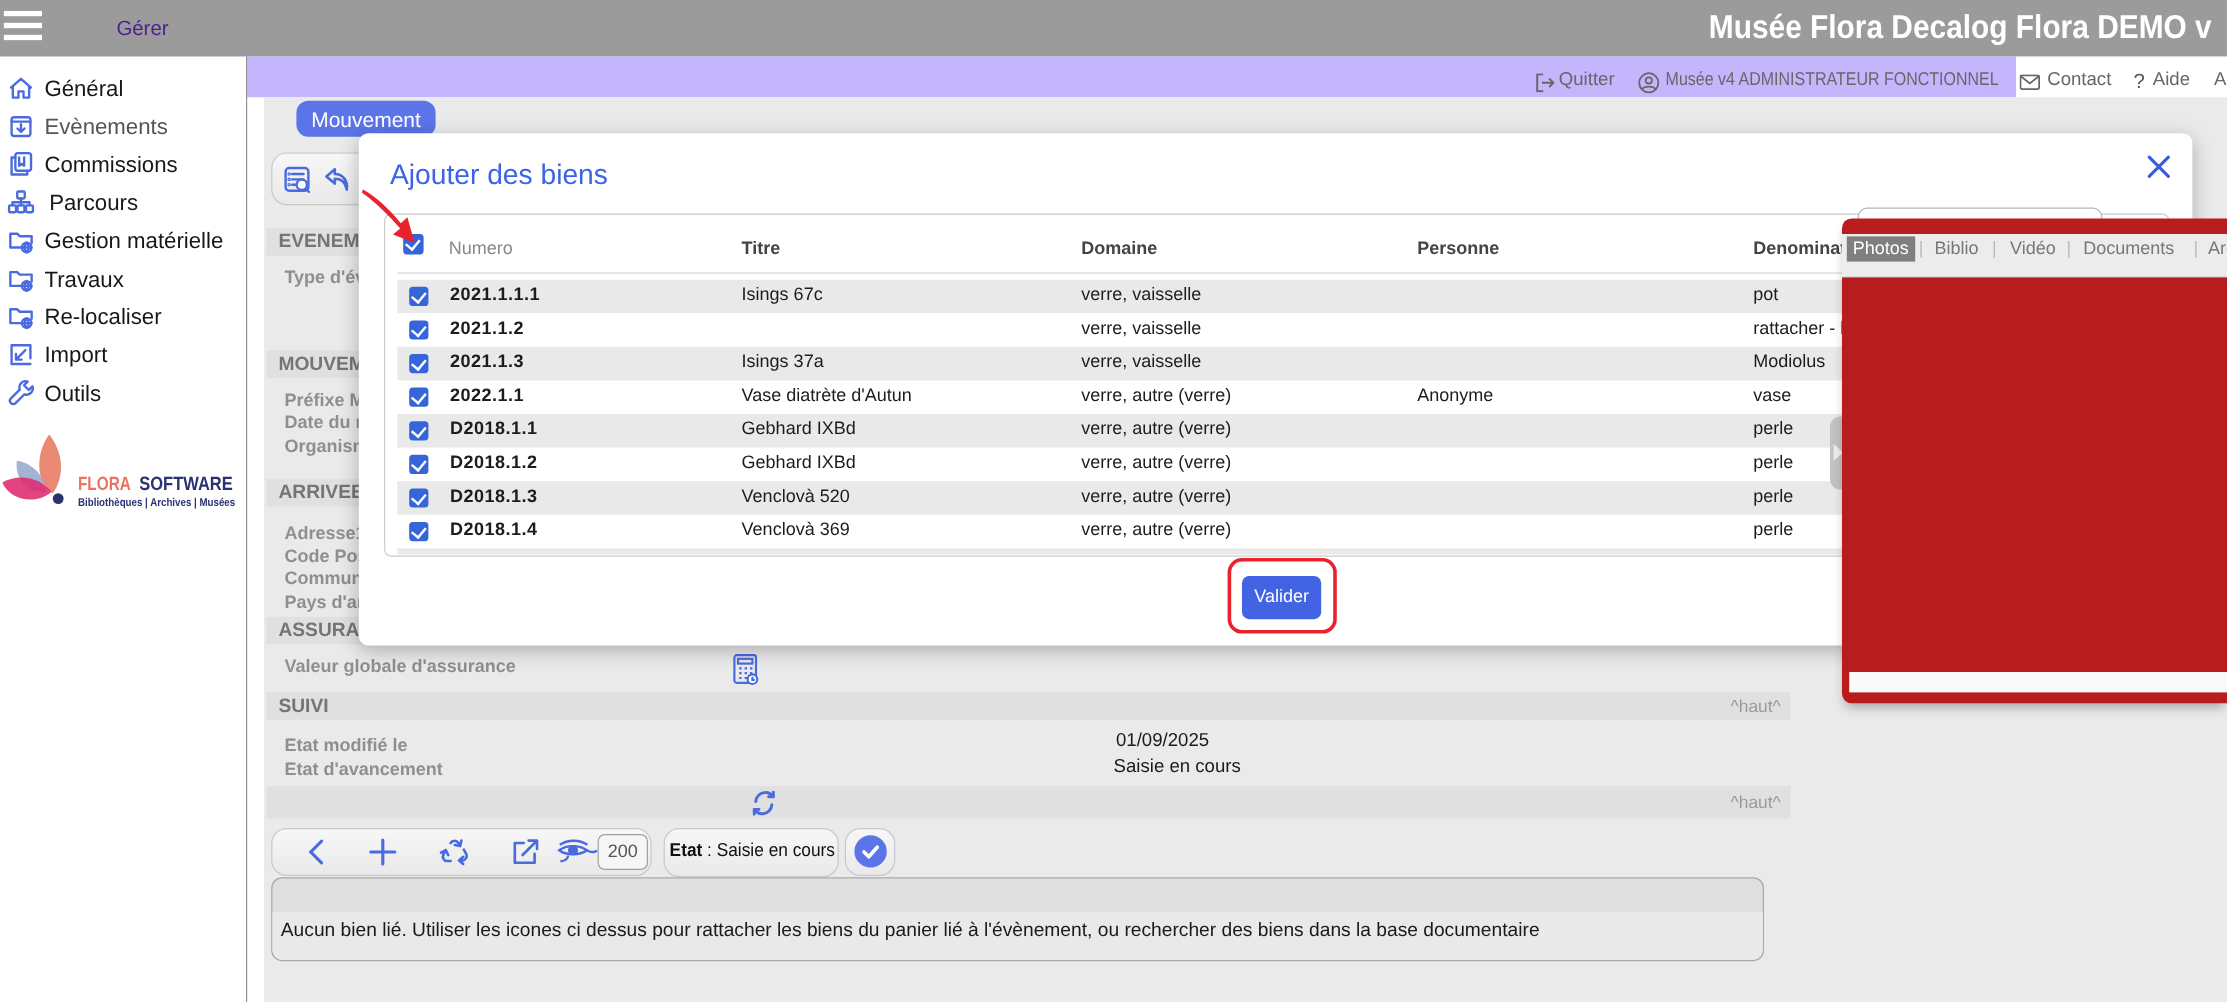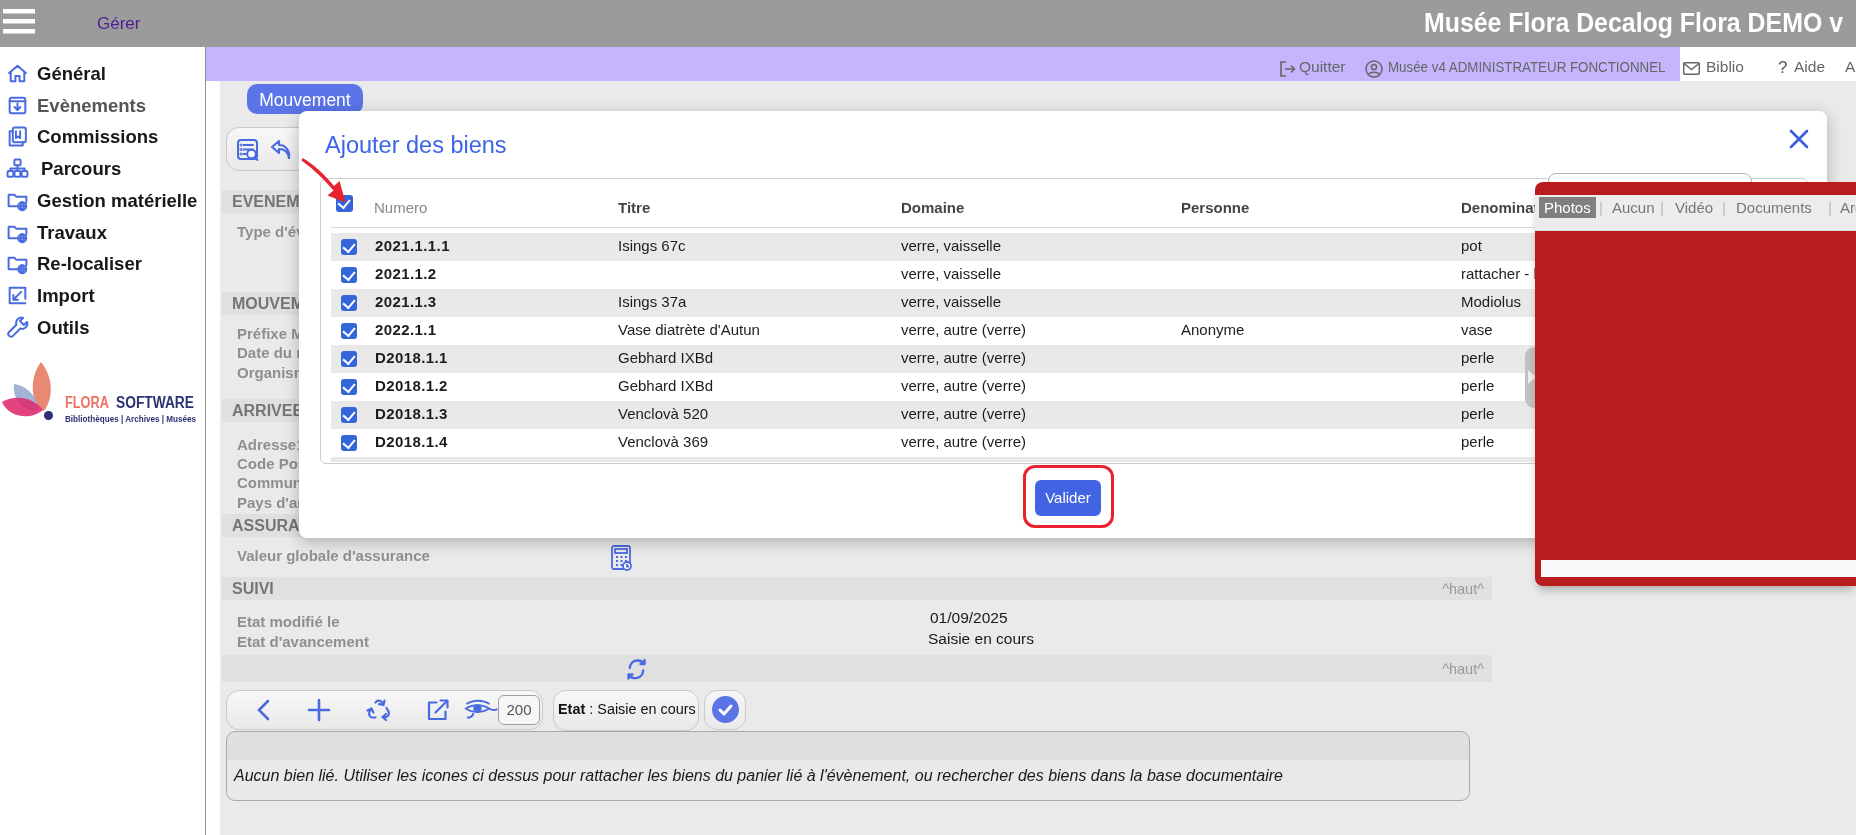--- a/index.html
+++ b/index.html
@@ -8,41 +8,41 @@
   .abs{position:absolute;}
   
   #topbar{left:0;top:0;width:1856px;height:47px;background:#9b9b9b;z-index:5;}
   #gerer{left:61px;top:14px;color:#4c1d95;font-size:17px;margin-left:36px;}
   #apptitle{left:1424px;top:7px;color:#fff;font-size:27.5px;font-weight:bold;white-space:nowrap;transform:scaleX(0.905);transform-origin:left;}
   
   #linkrow{left:0;top:47px;width:1680px;height:34px;background:#c4b5fd;}
   .toplink{position:absolute;top:11px;color:#666;font-size:15.5px;white-space:nowrap;}
   
   #sidebar{left:0;top:47px;width:205px;height:788px;background:#fff;border-right:1px solid #919191;z-index:4;}
-  .mitem{position:absolute;left:0;width:205px;height:32px;font-weight:bold;}
+  .mitem{position:absolute;left:0;width:205px;height:32px;}
   .mitem svg{position:absolute;left:6px;top:4px;}
   .mitem span{position:absolute;left:37px;top:5px;font-size:18.5px;color:#181818;white-space:nowrap;}
   
   #content{left:220px;top:81px;width:1636px;height:754px;background:#eaeaea;z-index:1;}
   .secbar{position:absolute;left:2px;width:1270px;height:23px;background:#e0e0e0;}
   .secbar b{position:absolute;left:10px;top:3px;font-size:16px;color:#757575;}
   .secbar .haut{position:absolute;right:8px;top:4px;font-size:14.5px;color:#9a9a9a;}
   .flabel{position:absolute;left:17px;font-size:15px;font-weight:bold;color:#8f8f8f;white-space:nowrap;}
   .fvalue{position:absolute;font-size:15.5px;color:#1a1a1a;white-space:nowrap;}
   
   #tabmv{left:27px;top:3px;width:116px;height:30px;background:#5b74e8;border-radius:10px;z-index:15;}
   #tabmv span{position:absolute;left:0;width:100%;text-align:center;top:6px;color:#fff;font-size:17.5px;}
   
   .toolbox{position:absolute;background:linear-gradient(#f7f7f7,#e9e9e9);border:1px solid #c9c9c9;border-radius:13px;}
   
   #btable{position:absolute;left:6px;top:650px;width:1242px;height:68px;border:1px solid #a9a9a9;border-radius:9px;background:#dfdfdf;}
   #btable .bhead{position:absolute;left:0;top:0;width:100%;height:27px;border-bottom:1px solid #9a9a9a;}
   #btable .bcol{position:absolute;top:5px;font-size:16px;font-weight:bold;color:#8a8a8a;}
   #btable .bbody{position:absolute;left:0;top:28px;width:100%;height:40px;background:#e9e9e9;border-radius:0 0 9px 9px;}
-  #btable .bmsg{position:absolute;left:7px;top:7px;font-size:16px;font-style:italic;color:#1a1a1a;white-space:nowrap;}
+  #btable .bmsg{position:absolute;left:7px;top:7px;font-size:16px;color:#1a1a1a;white-space:nowrap;}
   
   #modal{left:299px;top:111px;width:1528px;height:427px;background:#fff;border-radius:8px;
          box-shadow:0 4px 16px rgba(0,0,0,0.25);z-index:10;}
   #mtitle{position:absolute;left:26px;top:21px;font-size:23.5px;color:#3c64e6;}
   #mclose{position:absolute;left:1489px;top:17px;width:22px;height:22px;}
   #mtbox{position:absolute;left:21px;top:67px;width:1486px;height:284px;border:1px solid #ccc;border-radius:6px;}
   .mhrow{position:absolute;left:10px;top:10px;width:1464px;height:38px;border-bottom:1px solid #d8d8d8;}
   .mrows{position:absolute;left:10px;top:54px;width:1464px;height:229px;overflow:hidden;}
   .mrow{position:relative;width:100%;height:28px;}
   .mrow.g{background:#e9e9e9;}
@@ -87,21 +87,21 @@
   <svg class="abs" style="left:1365px;top:13px" width="18" height="18" viewBox="0 0 18 18" fill="none" stroke="#666" stroke-width="1.5">
     <circle cx="9" cy="9" r="8"></circle>
       <circle cx="9" cy="7" r="2.6"></circle>
       <path d="M3.5 14.5 C5 11.5 13 11.5 14.5 14.5"></path>
   </svg>
   <div class="toplink" style="left:1388px;transform:scaleX(0.86);transform-origin:left">Musée v4 ADMINISTRATEUR FONCTIONNEL</div>
   <svg class="abs" style="left:1683px;top:15px" width="17" height="13" viewBox="0 0 17 13" fill="none" stroke="#666" stroke-width="1.5">
     <rect x="0.7" y="0.7" width="15.6" height="11.6" rx="1.5"></rect>
       <path d="M1 1.5 L8.5 7.5 L16 1.5"></path>
   </svg>
-  <div class="toplink" style="left:1706px">Biblio</div>
+  <div class="toplink" style="left:1706px">Contact</div>
   <div class="toplink" style="left:1778px;font-size:17px;color:#555">?</div>
   <div class="toplink" style="left:1794px">Aide</div>
   <div class="toplink" style="left:1845px">Accueil</div>
 </div>
 
 <div class="abs" id="sidebar">
   <div id="menu">
       <div class="mitem" style="top:11px">
    <svg width="23" height="23" viewBox="0 0 22 22" fill="none" stroke="#4a6be0" stroke-width="1.9" stroke-linejoin="round" stroke-linecap="round">
           <path d="M3 10.5 L11 3.5 L19 10.5 M4.5 9.5 V18.5 H9 V13.5 H13 V18.5 H17.5 V9.5"></path>
@@ -377,21 +377,21 @@
       </div>
   </div>
   <div id="valider">Valider</div>
 </div>
 
 <div class="abs" id="behindbox"></div>
 <div class="abs" id="rpanel">
   <div id="rtabs">
     <div class="rtab" style="left:4px;top:2px;background:#7f7f7f;color:#fff;padding:2px 5px;">Photos</div>
     <div class="rdiv" style="left:64px">|</div>
-    <div class="rtab" style="left:77px">Aucun</div>
+    <div class="rtab" style="left:77px">Biblio</div>
     <div class="rdiv" style="left:125px">|</div>
     <div class="rtab" style="left:140px">Vidéo</div>
     <div class="rdiv" style="left:187px">|</div>
     <div class="rtab" style="left:201px">Documents</div>
     <div class="rdiv" style="left:293px">|</div>
     <div class="rtab" style="left:305px">Archives</div>
   </div>
   <div id="rfoot"></div>
 </div>
 <div class="abs" id="thumb"></div>

